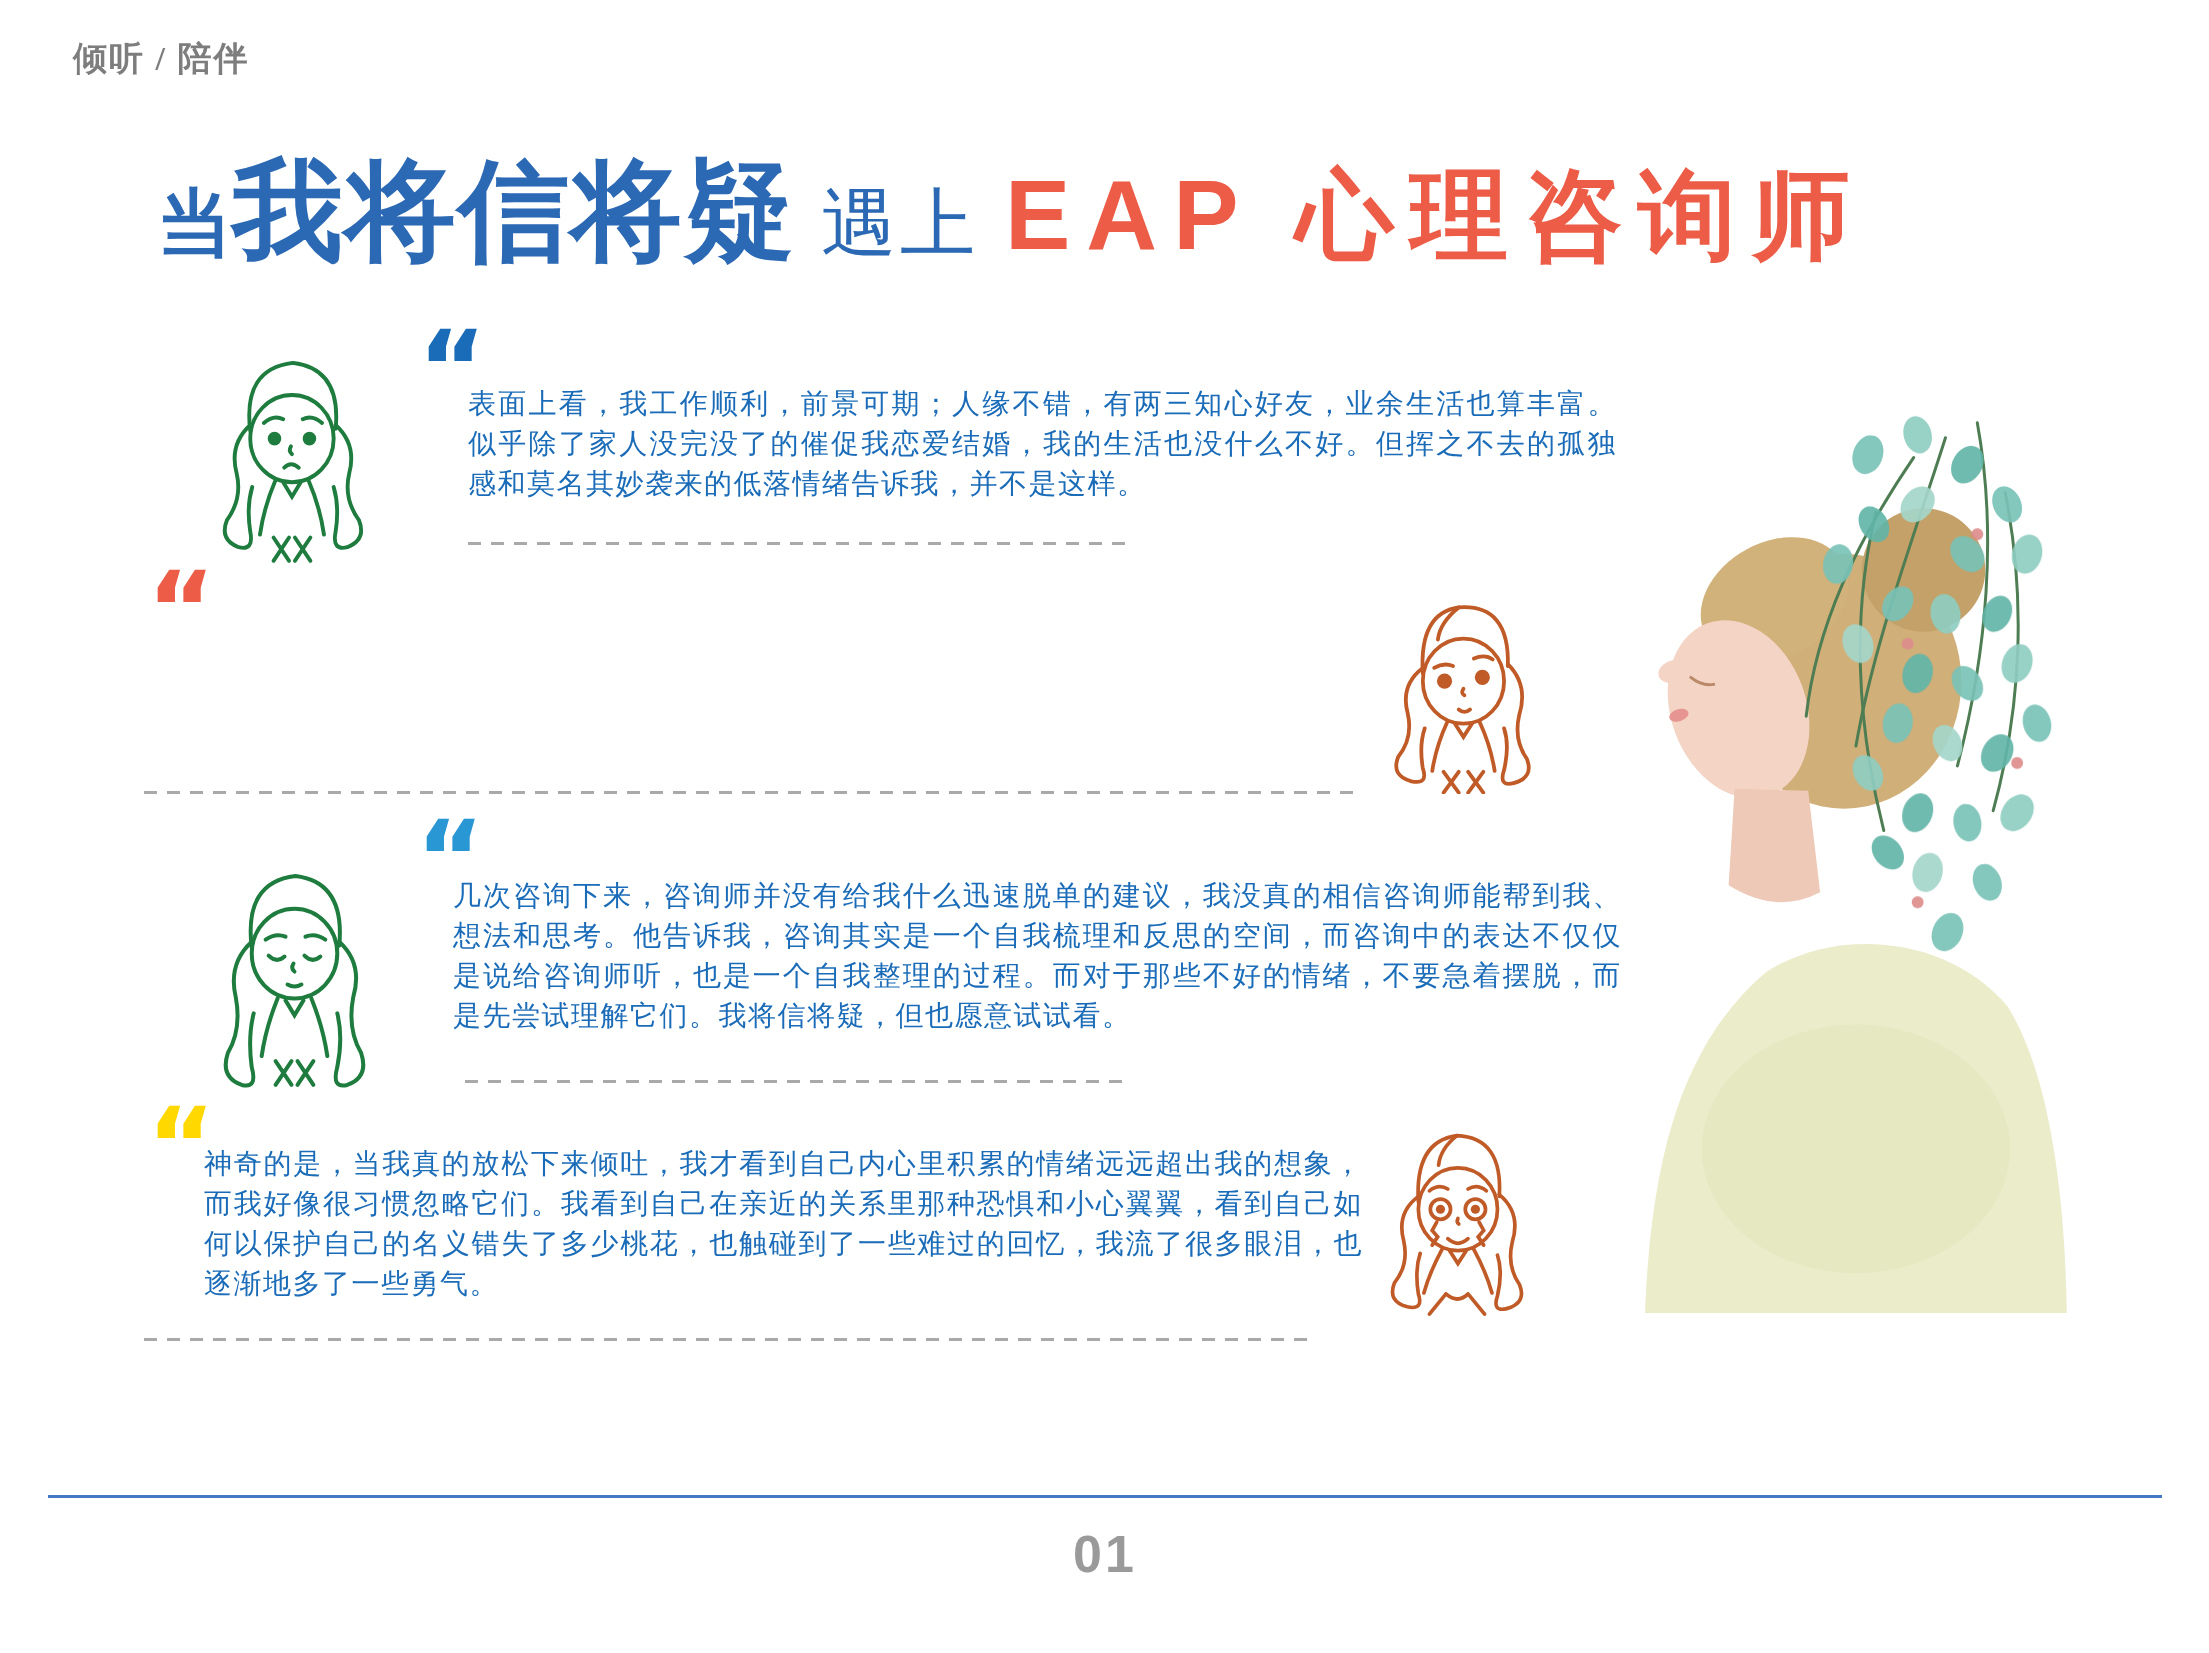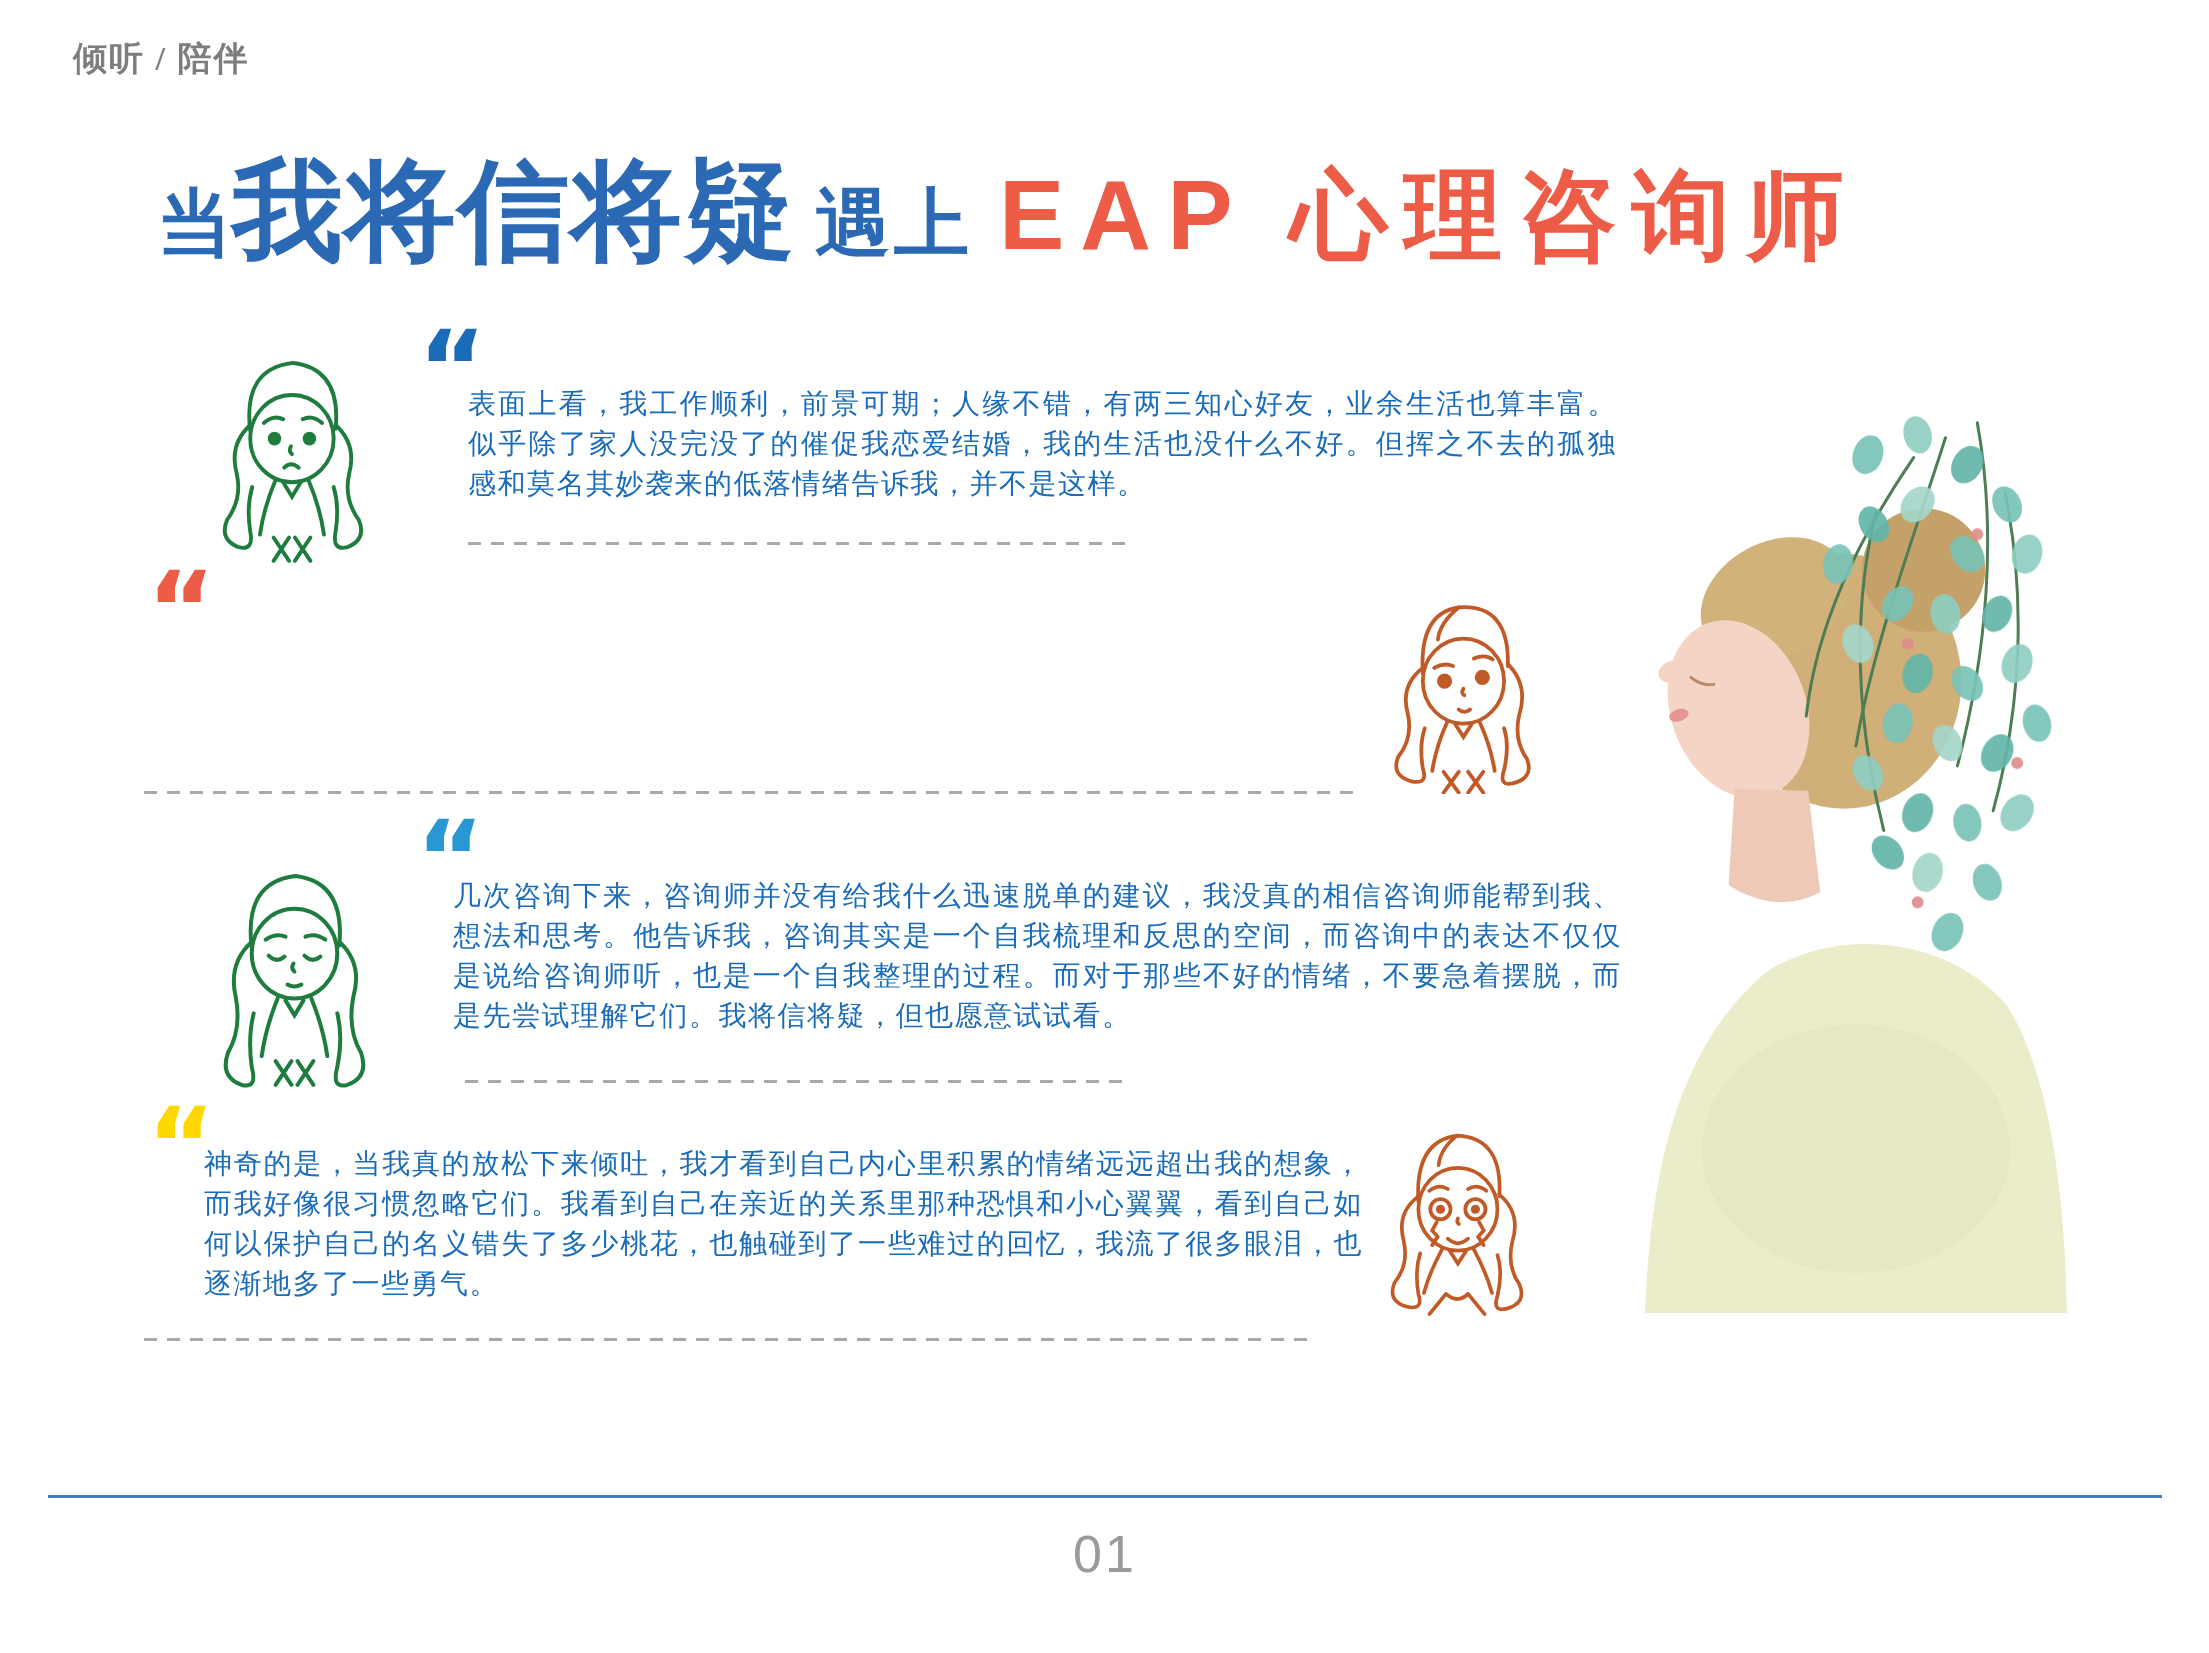--- a/index.html
+++ b/index.html
@@ -11,39 +11,39 @@
     position:absolute; left:57px; top:36px;
     font-family:"Liberation Serif", serif; font-weight:700;
     font-size:34px; letter-spacing:2px;margin-left:16px;
   }
   .title{
     position:absolute; left:157px; top:137px;
     display:flex; align-items:baseline; white-space:nowrap;
   }
   .title .t-small{font-size:75px; font-weight:900;}
   .title .t-big{font-size:111px; font-weight:900; letter-spacing:2px;}
-  .title .t-mid{font-size:75px; font-weight:700; margin-left:18px; letter-spacing:4px;text-align:center;}
+  .title .t-mid{font-size:75px; font-weight:400; margin-left:24px; letter-spacing:4px;text-align:center;}
   .title .t-red{font-size:98px; font-weight:900; margin-left:26px; letter-spacing:16px;}
   .para{
     position:absolute; font-size:28px; line-height:40px; letter-spacing:1.5px;
     text-align:justify;
   }
   .qmark{
     position:absolute; font-family:"DejaVu Sans", sans-serif;
     font-size:104px; font-weight:900; line-height:1; height:72px; overflow:hidden;
   }
   .dashline{
     position:absolute; height:3px;
     background:repeating-linear-gradient(90deg,#a9a9a9 0 13px,transparent 13px 23px);
   }
   .illus{position:absolute;}
   .footer-line{position:absolute; left:48px; top:1495px; width:2114px; height:3px;}
   .page-num{
     position:absolute; left:0; top:1524px; width:100%; text-align:center;
-    font-size:52px; font-weight:400; letter-spacing:3px;
+    font-size:52px; font-weight:700; letter-spacing:3px;
   }
   svg{display:block;}
 </style>
 </head>
 <body>
 
 <div class="page">
 
   <div class="eyebrow" style="color: rgb(125, 125, 125);">倾听 / 陪伴</div>
 

